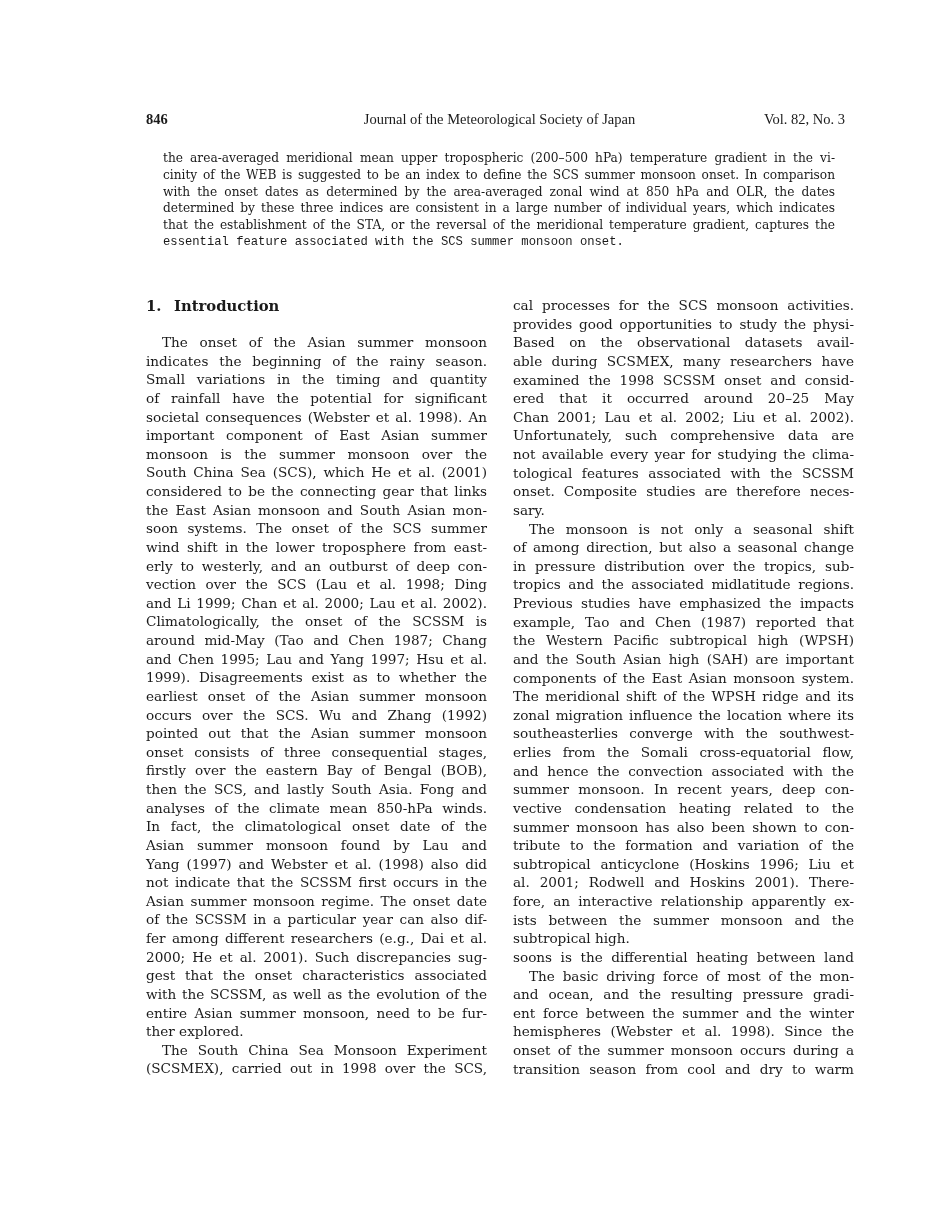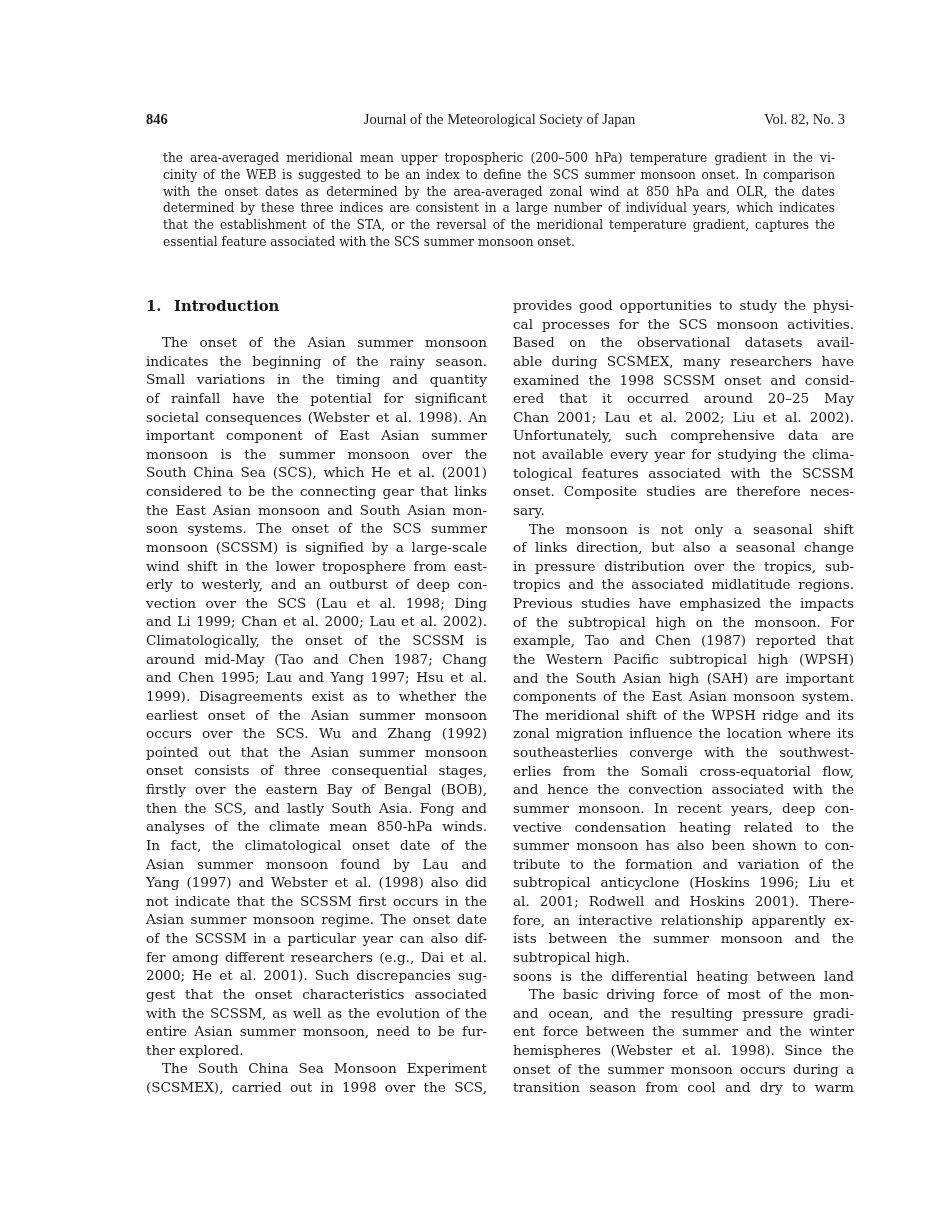--- a/index.html
+++ b/index.html
@@ -7,21 +7,21 @@
          font-family: "DejaVu Serif", "Liberation Serif", serif; color: #1a1a1a; }
   .page { position: absolute; left: 0; top: 0; width: 952px; height: 1232px; margin-left: 8px; }
   .running-head { position: absolute; top: 111px; left: 138px; width: 707px; height: 20px;
                   font-family: "Liberation Serif", serif; font-size: 14.5px; }
   .rh-page { position: absolute; left: 0; top: 0; font-weight: bold; }
   .rh-journal { position: absolute; left: 0; width: 100%; top: 0; text-align: center; }
   .rh-vol { position: absolute; right: 8px; top: 0; }
   .abstract { position: absolute; top: 149px; left: 155px; width: 672px;
               font-family: "DejaVu Serif", serif; font-size: 12.2px; line-height: 16.8px; }
   .abstract .line { display: block; white-space: nowrap; text-align: justify; text-align-last: justify; height: 16.8px; }
-  .abstract .line.last { text-align-last: left; }
+  .abstract .line.last { text-align-last: left; font-family: Liberation Mono, monospace; }
   .col { position: absolute; top: 296px; width: 341px;
          font-family: "DejaVu Serif", serif; font-size: 13.6px; }
   .col-left { left: 138px; }
   .col-right { left: 505px; }
   .section-title { font-family: "DejaVu Serif", serif; font-weight: bold; font-size: 14.8px;
                    height: 37px; line-height: 20px; white-space: nowrap; }
   .section-title .num { display: inline-block; width: 28px; }
   .line { display: block; white-space: nowrap; height: 18.63px; line-height: 18.63px;
           text-align: justify; text-align-last: justify; overflow: visible; }
   .line.last { text-align-last: left; }
@@ -56,21 +56,20 @@
         <span class="line">indicates the beginning of the rainy season.</span>
         <span class="line">Small variations in the timing and quantity</span>
         <span class="line">of rainfall have the potential for significant</span>
         <span class="line">societal consequences (Webster et al. 1998). An</span>
         <span class="line">important component of East Asian summer</span>
         <span class="line">monsoon is the summer monsoon over the</span>
         <span class="line">South China Sea (SCS), which He et al. (2001)</span>
         <span class="line">considered to be the connecting gear that links</span>
         <span class="line">the East Asian monsoon and South Asian mon-</span>
         <span class="line">soon systems. The onset of the SCS summer</span>
-        <span class="line">monsoon (SCSSM) is signified by a large-scale</span>
         <span class="line">wind shift in the lower troposphere from east-</span>
         <span class="line">erly to westerly, and an outburst of deep con-</span>
         <span class="line">vection over the SCS (Lau et al. 1998; Ding</span>
         <span class="line">and Li 1999; Chan et al. 2000; Lau et al. 2002).</span>
         <span class="line">Climatologically, the onset of the SCSSM is</span>
         <span class="line">around mid-May (Tao and Chen 1987; Chang</span>
         <span class="line">and Chen 1995; Lau and Yang 1997; Hsu et al.</span>
         <span class="line">1999). Disagreements exist as to whether the</span>
         <span class="line">earliest onset of the Asian summer monsoon</span>
         <span class="line">occurs over the SCS. Wu and Zhang (1992)</span>
@@ -91,38 +90,37 @@
         <span class="line">with the SCSSM, as well as the evolution of the</span>
         <span class="line">entire Asian summer monsoon, need to be fur-</span>
         <span class="line last">ther explored.</span>
         <span class="line indent">The South China Sea Monsoon Experiment</span>
         <span class="line">(SCSMEX), carried out in 1998 over the SCS,</span>
       </div>
   </div>
 
   <div class="col col-right" id="col-right">
     <div id="right-lines">
+        <span class="line">cal processes for the SCS monsoon activities.</span>
         <span class="line">provides good opportunities to study the physi-</span>
-        <span class="line">cal processes for the SCS monsoon activities.</span>
         <span class="line">Based on the observational datasets avail-</span>
         <span class="line">able during SCSMEX, many researchers have</span>
         <span class="line">examined the 1998 SCSSM onset and consid-</span>
         <span class="line">ered that it occurred around 20–25 May</span>
         <span class="line">Chan 2001; Lau et al. 2002; Liu et al. 2002).</span>
         <span class="line">Unfortunately, such comprehensive data are</span>
         <span class="line">not available every year for studying the clima-</span>
         <span class="line">tological features associated with the SCSSM</span>
         <span class="line">onset. Composite studies are therefore neces-</span>
         <span class="line last">sary.</span>
         <span class="line indent">The monsoon is not only a seasonal shift</span>
-        <span class="line">of links direction, but also a seasonal change</span>
+        <span class="line">of among direction, but also a seasonal change</span>
         <span class="line">in pressure distribution over the tropics, sub-</span>
         <span class="line">tropics and the associated midlatitude regions.</span>
         <span class="line">Previous studies have emphasized the impacts</span>
-        <span class="line">of the subtropical high on the monsoon. For</span>
         <span class="line">example, Tao and Chen (1987) reported that</span>
         <span class="line">the Western Pacific subtropical high (WPSH)</span>
         <span class="line">and the South Asian high (SAH) are important</span>
         <span class="line">components of the East Asian monsoon system.</span>
         <span class="line">The meridional shift of the WPSH ridge and its</span>
         <span class="line">zonal migration influence the location where its</span>
         <span class="line">southeasterlies converge with the southwest-</span>
         <span class="line">erlies from the Somali cross-equatorial flow,</span>
         <span class="line">and hence the convection associated with the</span>
         <span class="line">summer monsoon. In recent years, deep con-</span>

